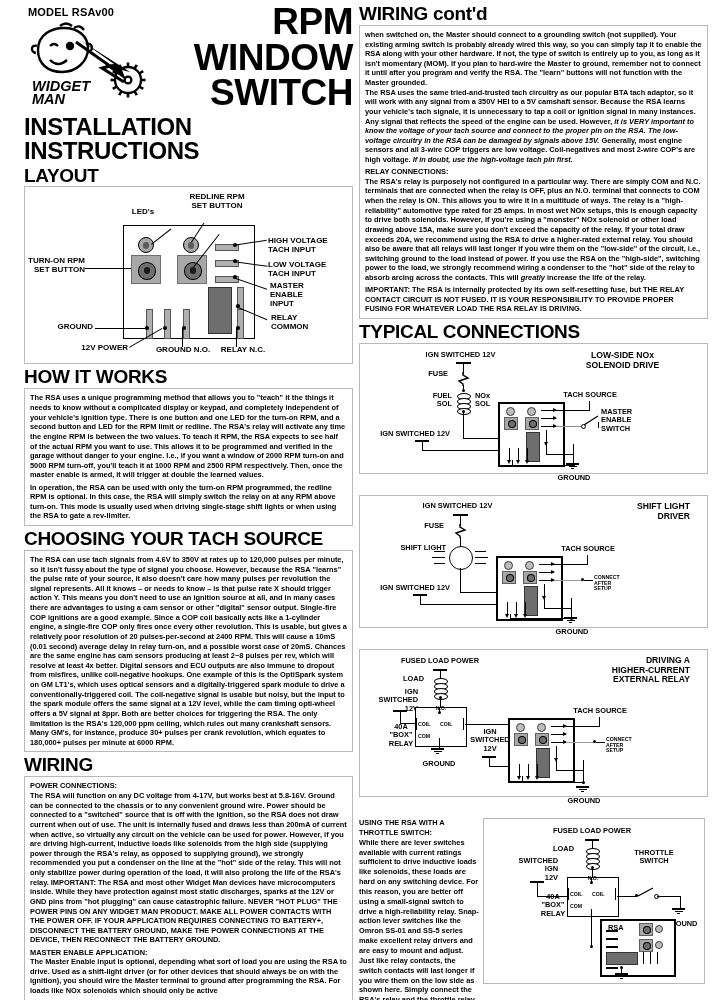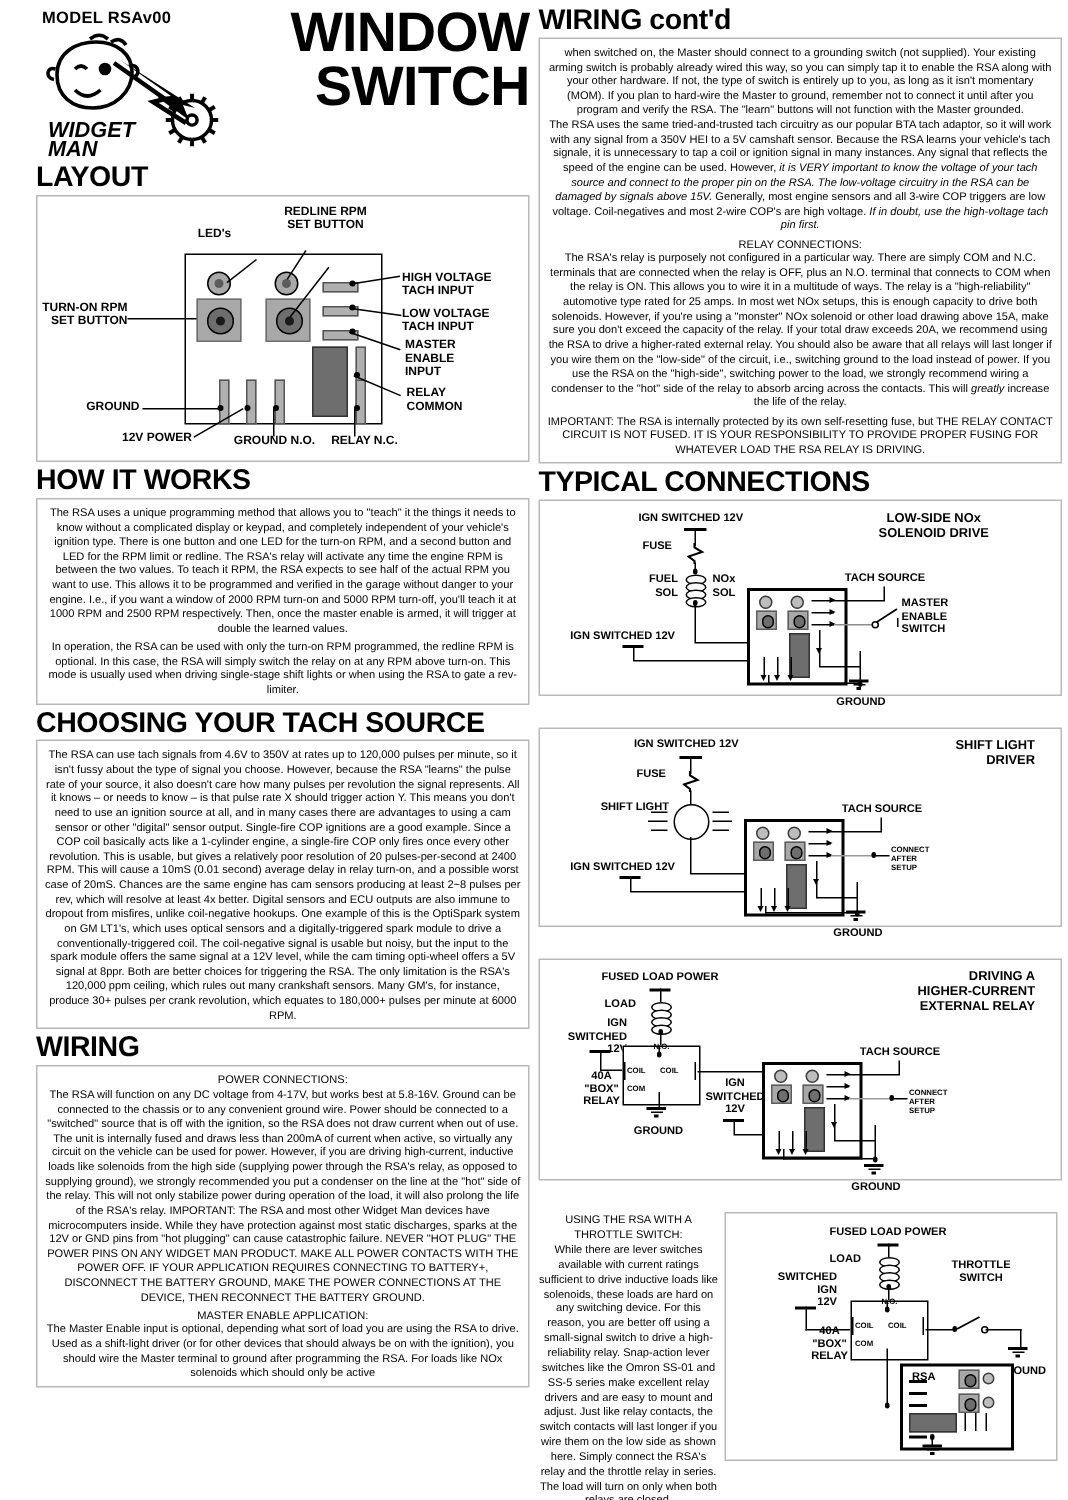--- a/index.html
+++ b/index.html
@@ -34,21 +34,21 @@
   }
 
   .box{
     border:1px solid #b9b9b9;
     box-sizing:border-box;
     padding:4px 5px;
     margin-bottom:3px;
     background:#fff;
   }
   .body-txt{
-    font-size:7.4px;line-height:1.30;text-align:center;font-weight:normal;
+    font-size:7.4px;line-height:1.30;text-align:left;font-weight:bold;
     letter-spacing:0px;
   }
   .body-txt p{margin:0 0 0 0;}
   .body-txt p+p{margin-top:2.5px;}
   .it{font-style:italic;}
 
   
   .layoutbox{position:relative;height:176px;border:1px solid #b9b9b9;margin-bottom:2px;}
   .lbl{position:absolute;font-size:8px;font-weight:bold;line-height:1.1;}
   .lbl.r{text-align:right;}
@@ -141,25 +141,27 @@
                 <line x1="-13" y1="0" x2="-17.5" y2="0"></line>
               <line x1="-11.3" y1="-6.5" x2="-15.2" y2="-8.8"></line>
                 <line x1="-6.5" y1="-11.3" x2="-8.8" y2="-15.2"></line>
             </g>
           </g>
           <text x="6" y="71" font-family="Liberation Sans, sans-serif" font-size="14.5" font-weight="bold" font-style="italic">WIDGET</text>
           <text x="6" y="84" font-family="Liberation Sans, sans-serif" font-size="14.5" font-weight="bold" font-style="italic">MAN</text>
         </svg>
       </div>
       <div class="hdr-right">
+        <div class="bigtitle">RPM</div>
         <div class="bigtitle">WINDOW</div>
         <div class="bigtitle">SWITCH</div>
       </div>
     </div>
 
+    <div class="instr">INSTALLATION INSTRUCTIONS</div>
     <h2 class="sec">LAYOUT</h2>
 
     <div class="layoutbox">
       <div class="device" style="left:98px;top:38px;width:130px;height:112px;"></div>
 
       <div class="led" style="left:113px;top:50px;width:14px;height:14px;">
           <div class="in"></div>
         </div>
       <div class="led" style="left:158px;top:50px;width:14px;height:14px;">
           <div class="in"></div>

